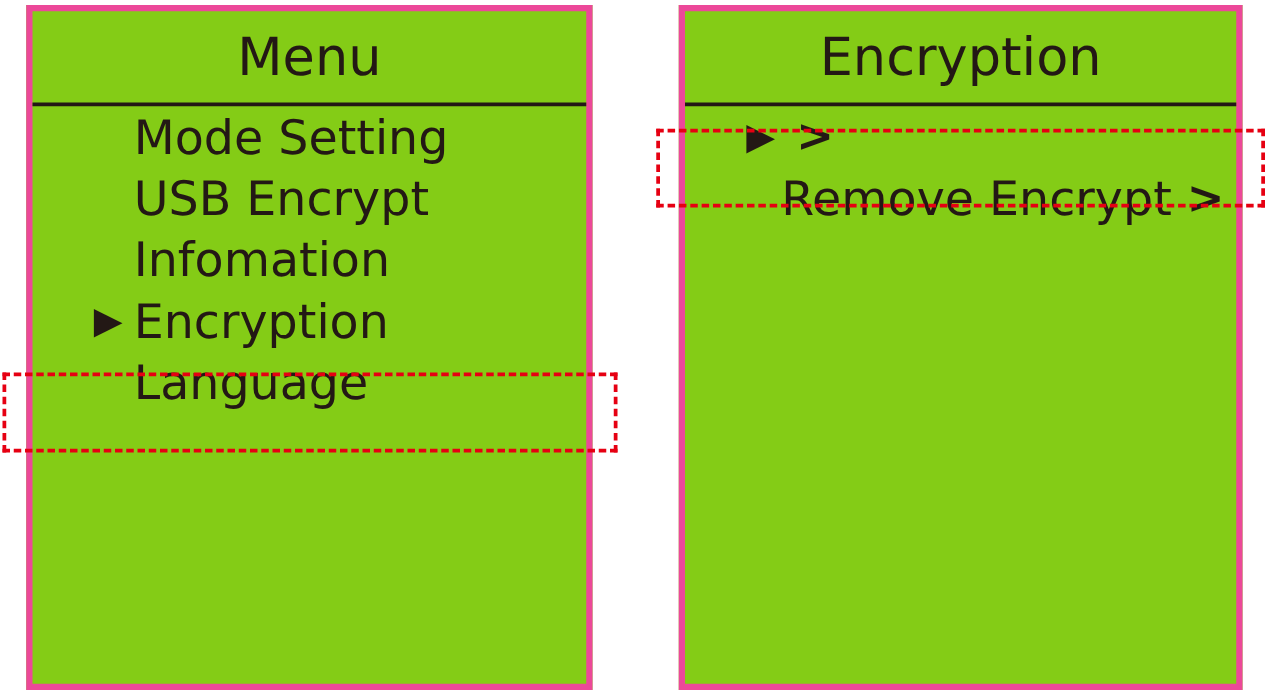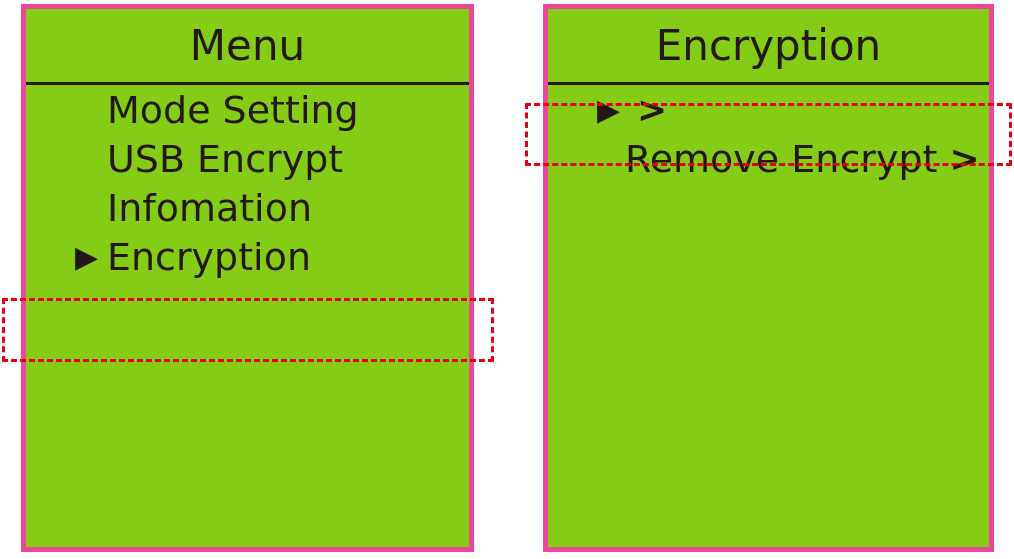--- a/index.html
+++ b/index.html
@@ -134,20 +134,25 @@
         <span class="row-chevron empty"></span>
       </div>
 
 
       <div class="menu-row">
         <span class="row-marker">▶</span>
         <span class="row-label">Encryption</span>
         <span class="row-chevron empty"></span>
       </div>
 
+      <div class="menu-row">
+        <span class="row-marker empty"></span>
+        <span class="row-label">Language</span>
+        <span class="row-chevron empty"></span>
+      </div>
 
     </div>
   </div>
 
   <div class="panel" id="panel-right">
     <div class="panel-header">
       <div class="panel-title">Encryption</div>
     </div>
     <div class="panel-body">
 

